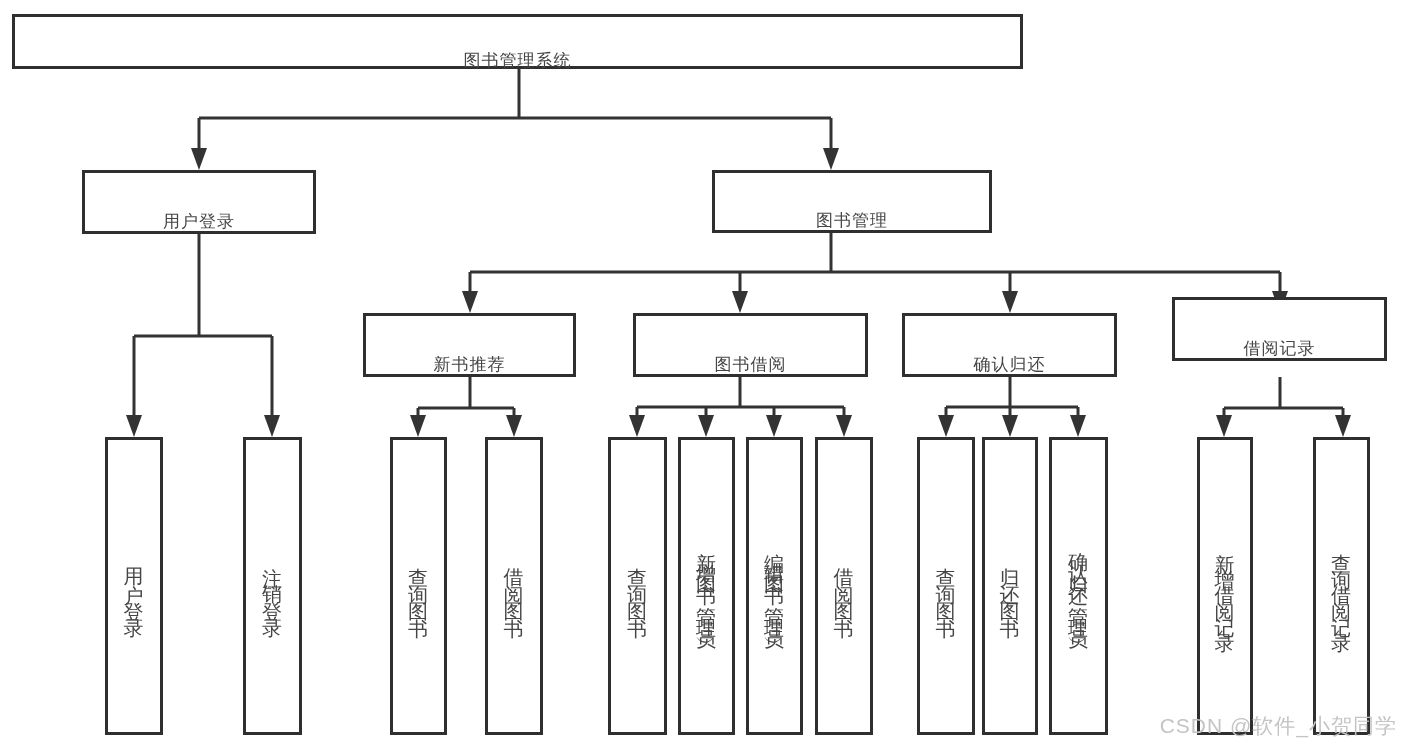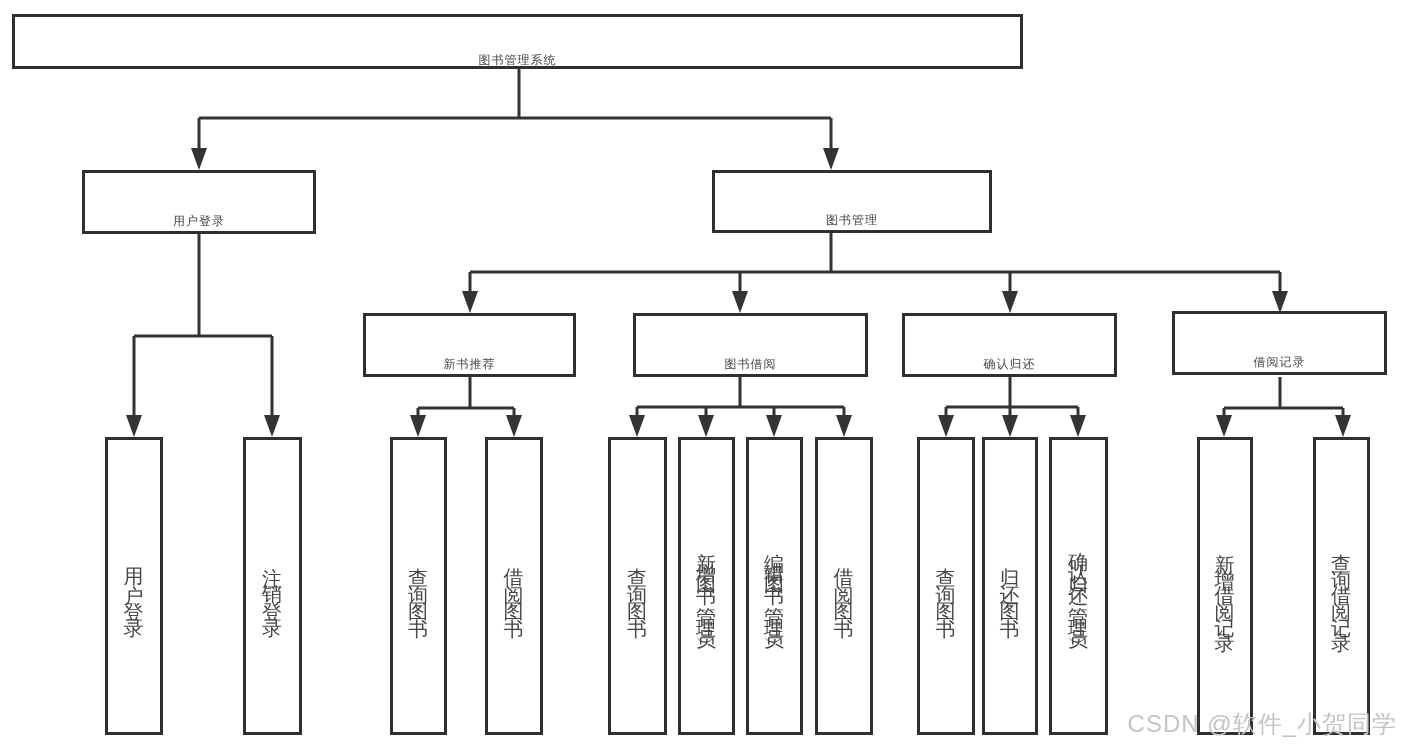--- a/index.html
+++ b/index.html
@@ -9,31 +9,31 @@
     overflow:hidden;
   }
   .wires{position:absolute;left:0;top:0;width:1405px;height:747px;z-index:0;}
   .wires line,.wires path{stroke:#333333;stroke-width:3;fill:none;}
   .wires polygon{fill:#333333;stroke:none;}
   .box{
     position:absolute;box-sizing:border-box;background:#ffffff;
     border:3px solid #2f2f2f;display:flex;align-items:center;justify-content:center;
     z-index:1;
   }
-  .hbox span{font-size:12px;letter-spacing:1px;white-space:nowrap;margin-top:38px;}
+  .hbox span{font-size:17px;letter-spacing:1px;white-space:nowrap;margin-top:38px;}
   .vbox span{
     writing-mode:vertical-rl;text-orientation:mixed;
     font-size:20px;line-height:1;white-space:nowrap;
   }
   .v4 span{letter-spacing:17px;}
   .v6 span{letter-spacing:16px;}
   .v9 span{letter-spacing:11px;}
   .watermark{
     position:absolute;right:8px;bottom:7px;z-index:2;
-    font-size:24px;color:#c4c4c4;letter-spacing:1px;white-space:nowrap;
+    font-size:21px;color:#c4c4c4;letter-spacing:1px;white-space:nowrap;
   }
 </style>
 </head>
 <body>
 
 <div class="canvas">
 
   <svg class="wires" viewBox="0 0 1405 747" aria-hidden="true">
 
     <g>
@@ -123,21 +123,21 @@
 
   <div class="box hbox" style="left:363px;top:313px;width:213px;height:64px">
     <span>新书推荐</span>
   </div>
   <div class="box hbox" style="left:633px;top:313px;width:235px;height:64px">
     <span>图书借阅</span>
   </div>
   <div class="box hbox" style="left:902px;top:313px;width:215px;height:64px">
     <span>确认归还</span>
   </div>
-  <div class="box hbox" style="left:1172px;top:311px;width:215px;height:64px">
+  <div class="box hbox" style="left:1172px;top:297px;width:215px;height:64px">
     <span>借阅记录</span>
   </div>
 
   <div class="box vbox v4" style="left:105px;top:437px;width:58px;height:298px">
     <span>用户登录</span>
   </div>
   <div class="box vbox v4" style="left:243px;top:437px;width:59px;height:298px">
     <span>注销登录</span>
   </div>
 

